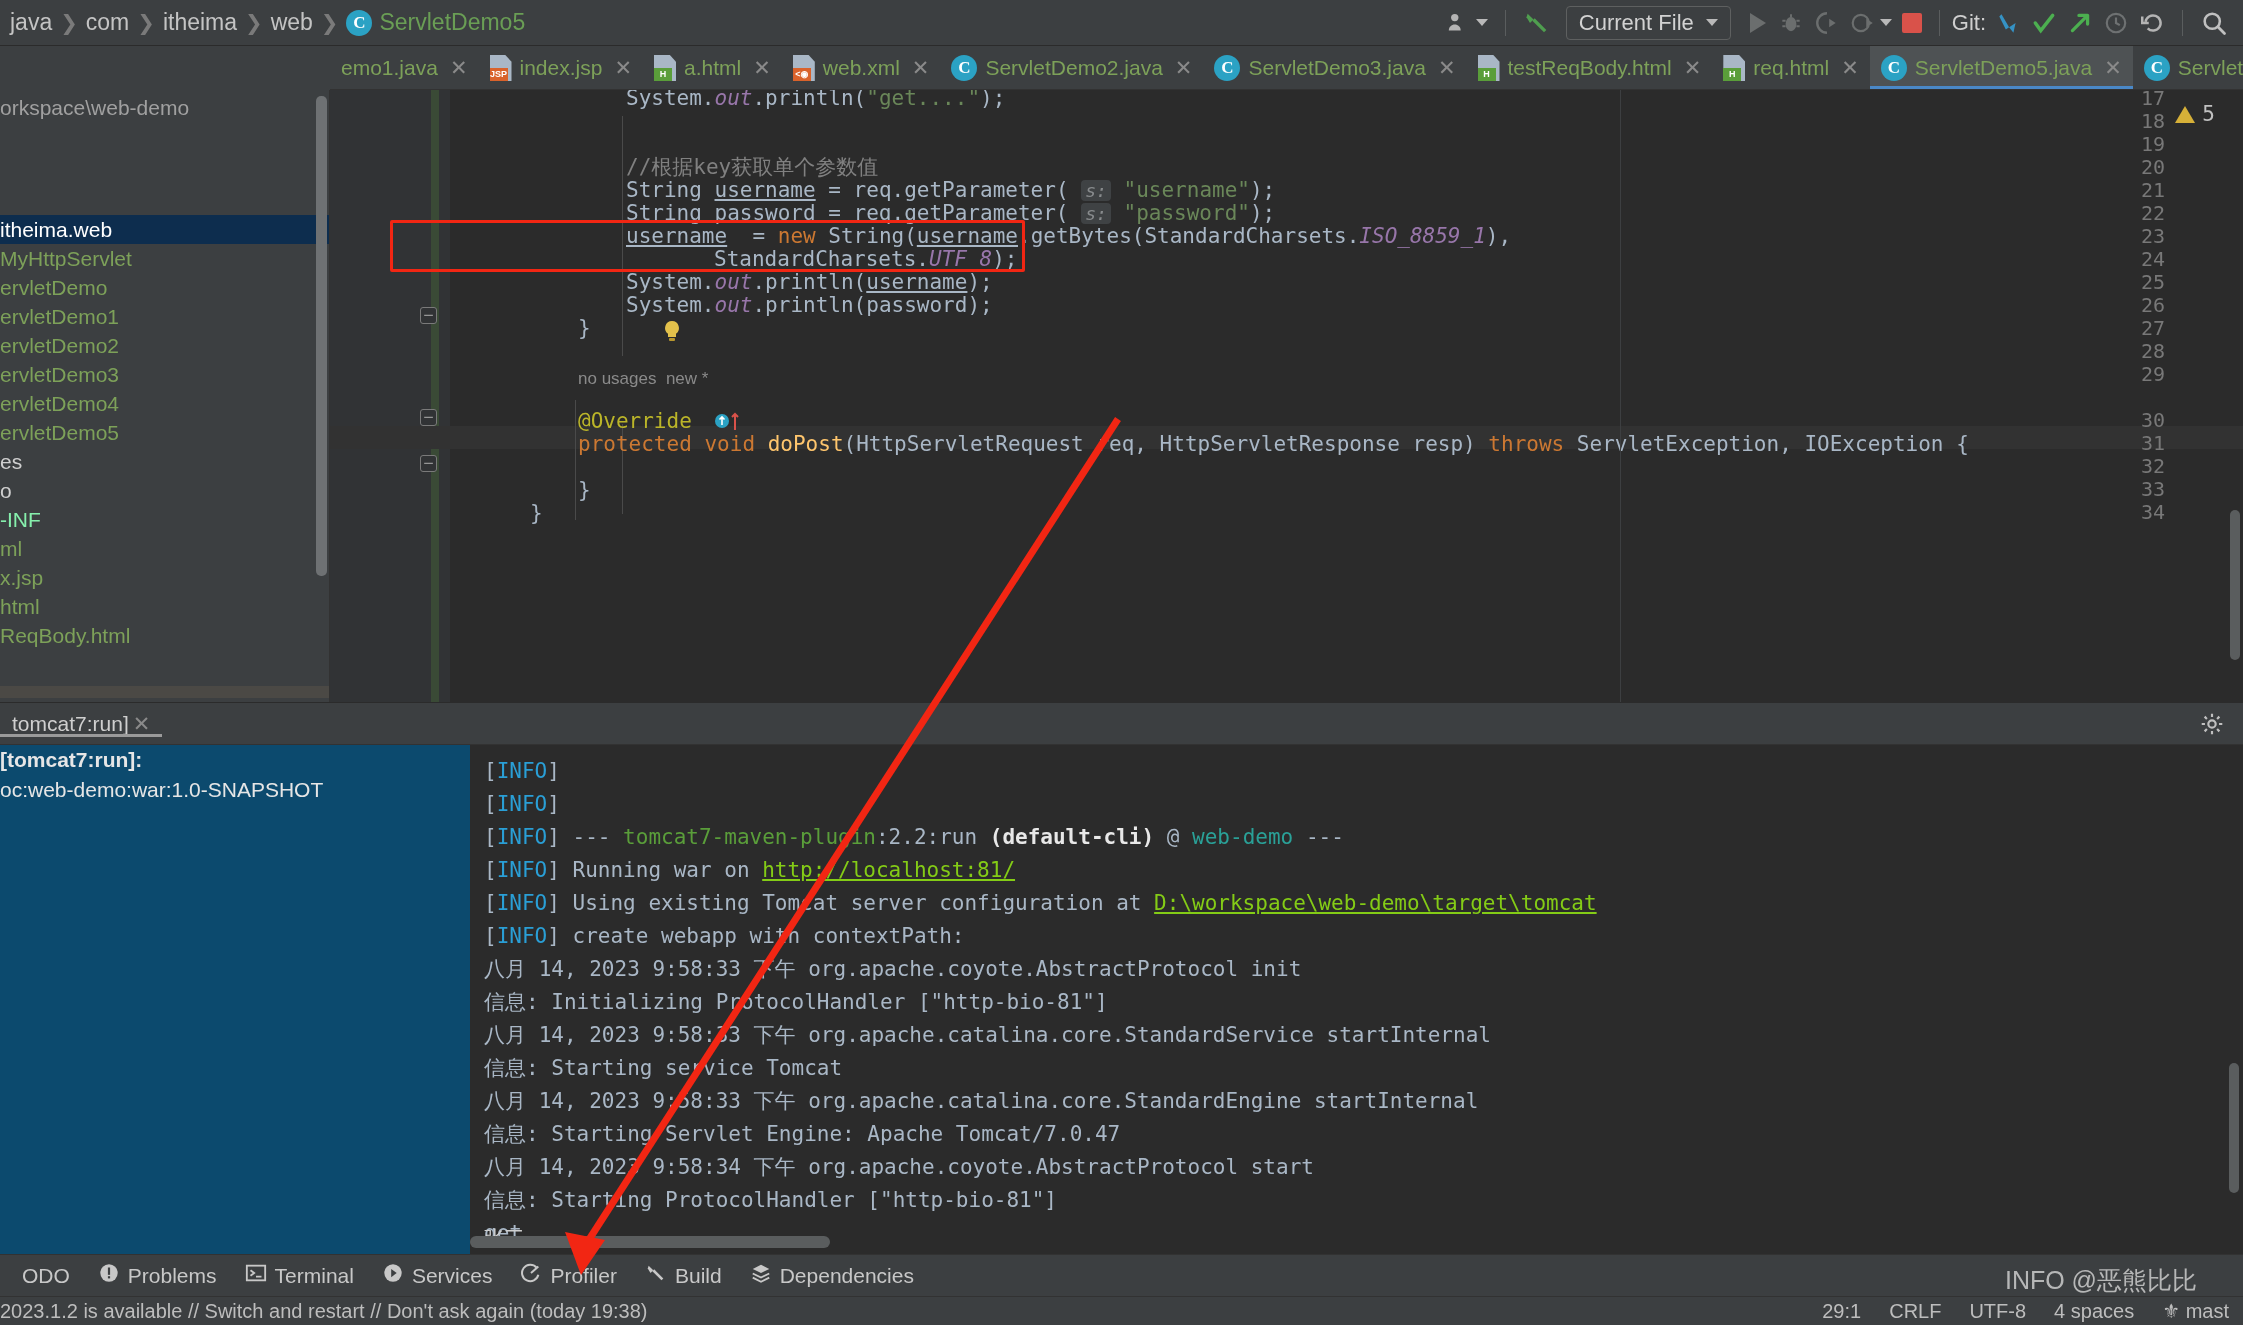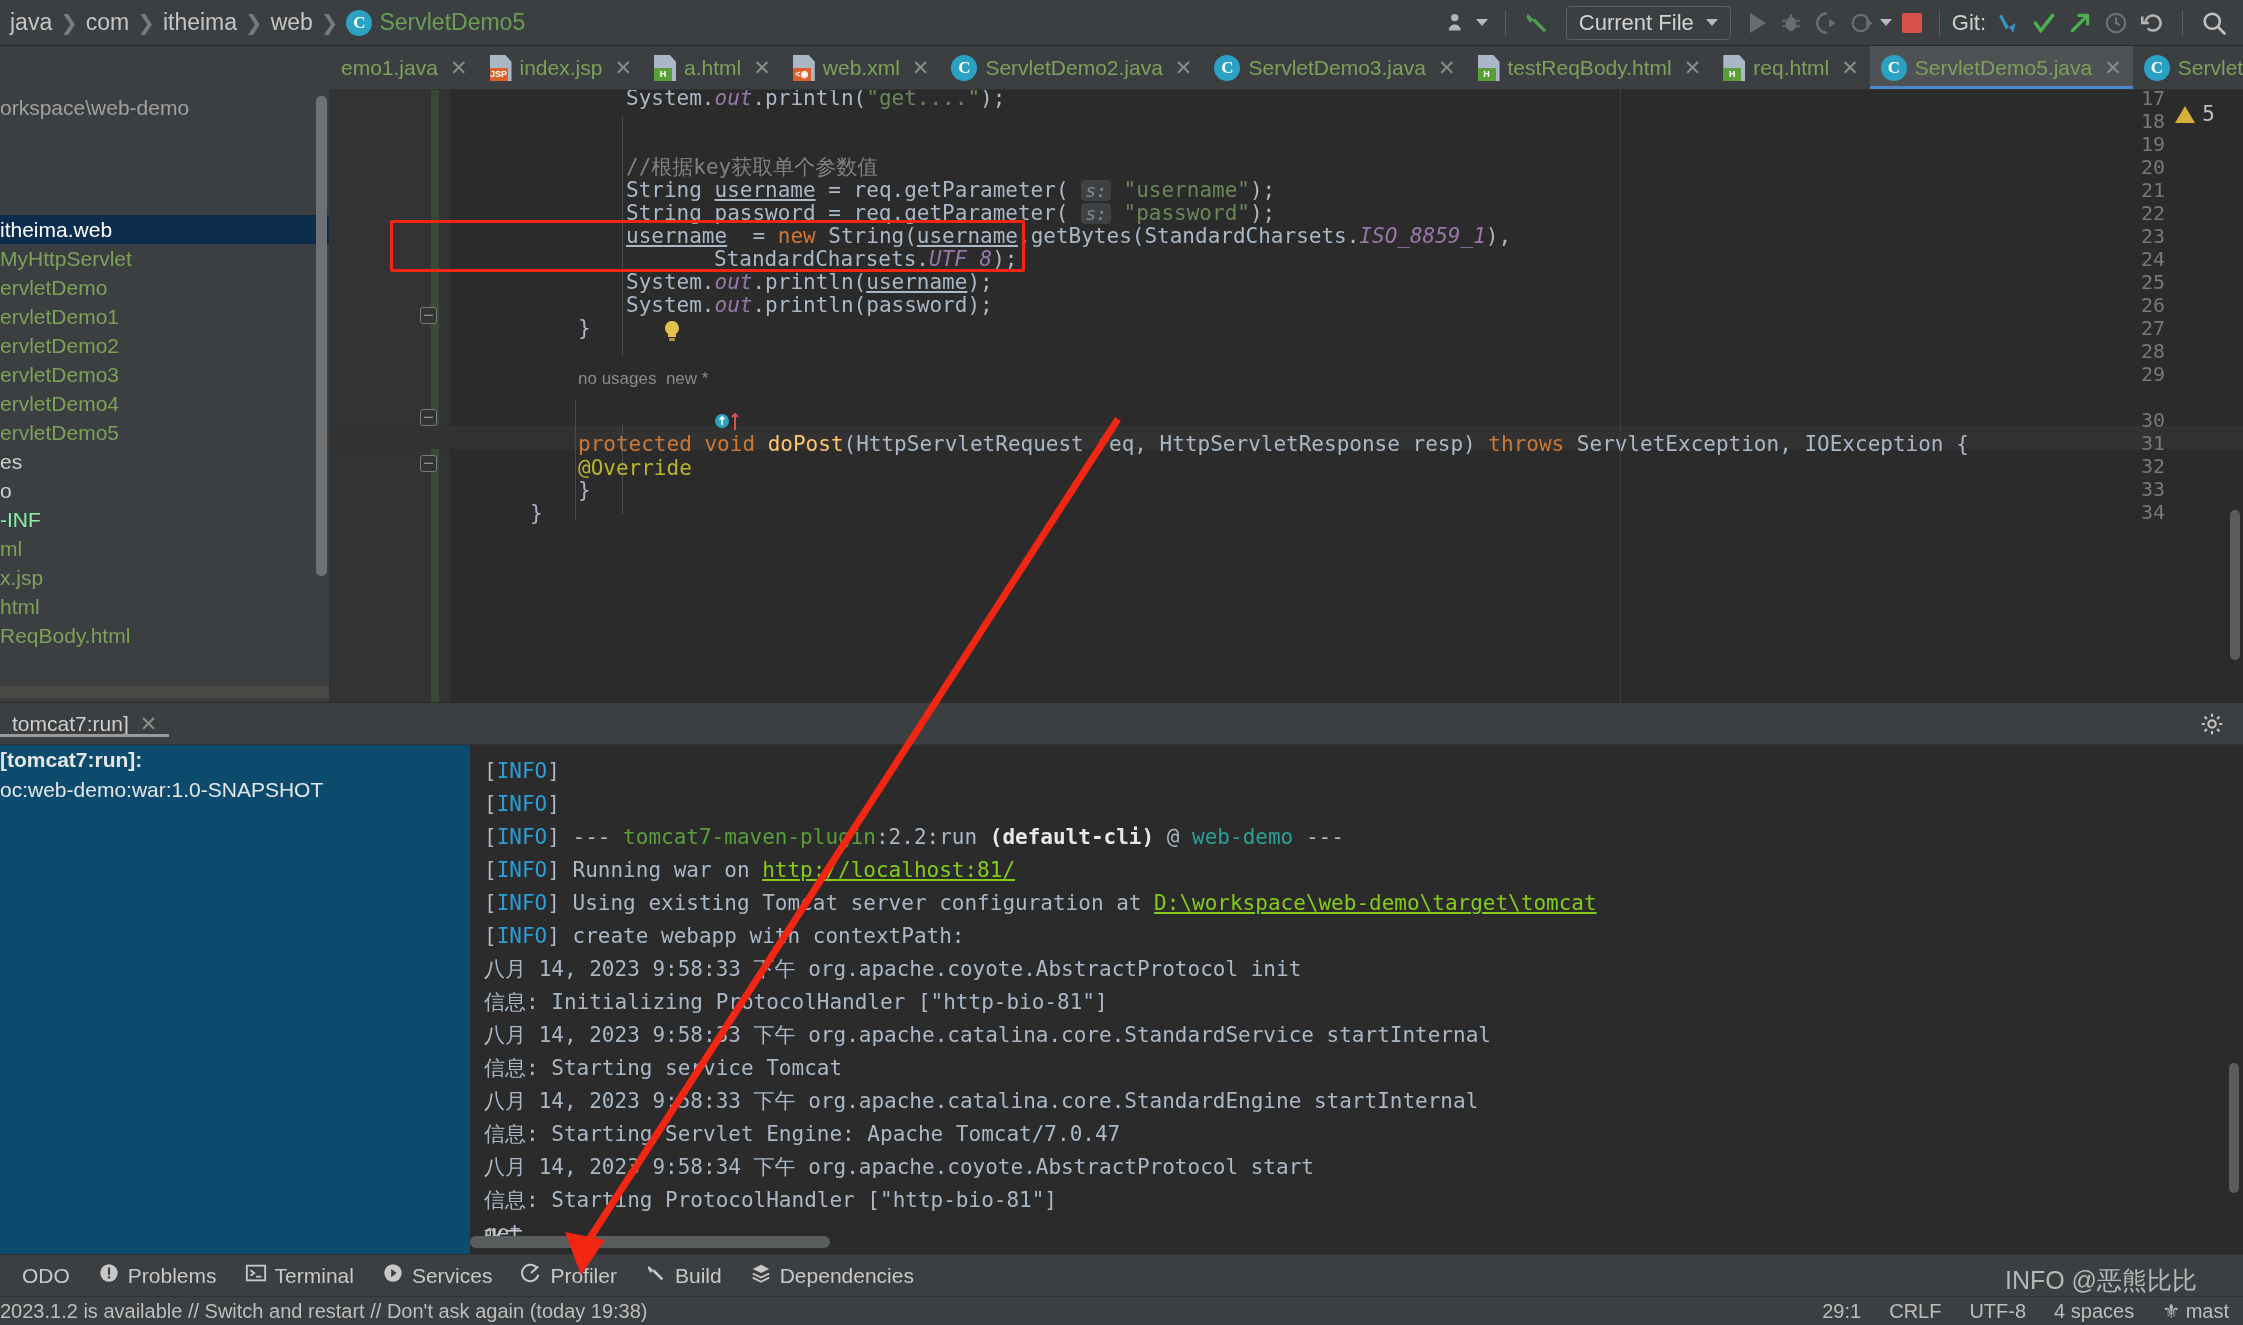--- a/index.html
+++ b/index.html
@@ -219,21 +219,21 @@
     position: absolute; left: 0; top: 702px; width: 2243px; height: 552px;
     background: #3c3f41;
     border-top: 1px solid #2b2b2b;
   }
   .build-header {
     position: absolute; left: 0; top: 0; width: 2243px; height: 42px;
     display: flex; align-items: center;
     border-bottom: 1px solid #323232;
   }
   .bh-tab {
-    display: flex; align-items: center; gap: 11px;
+    display: flex; align-items: center; gap: 4px;
     font-size: 21px; color: #cfcfcf; padding: 0 12px; height: 27px;
     position: relative;
   }
   .bh-tab.active::after {
     content: ""; position: absolute; left: 0; right: 0; bottom: 0;
     height: 3px; background: #9a9a9a;
   }
   .build-gear { position: absolute; right: 18px; top: 8px; }
 
   .build-tree {
@@ -575,21 +575,21 @@
       <div class="cl" style="top:158px; left:264px;"><span class="id">StandardCharsets.</span><span class="fld">UTF_8</span><span class="id">);</span></div>
 
       <div class="cl" style="top:181px; left:176px;"><span class="id">System.</span><span class="fld">out</span><span class="id">.println(</span><span class="id u">username</span><span class="id">);</span></div>
 
       <div class="cl" style="top:204px; left:176px;"><span class="id">System.</span><span class="fld">out</span><span class="id">.println(password);</span></div>
 
       <div class="cl" style="top:227px; left:128px;"><span class="id">}</span></div>
 
       <div class="usage-hint" style="top:277px; left:128px;"><span>no usages</span>&nbsp;&nbsp;<span>new *</span></div>
 
-      <div class="cl" style="top:320px; left:128px;margin-top:47px;"><span class="ann">@Override</span></div>
+      <div class="cl" style="top:320px; left:128px;"><span class="ann">@Override</span></div>
 
       <div class="cl" style="top:343px; left:128px;"><span class="k">protected</span><span class="id"> </span><span class="k">void</span><span class="id"> </span><span class="mth">doPost</span><span class="id">(HttpServletRequest req, HttpServletResponse resp) </span><span class="k">throws</span><span class="id"> ServletException, IOException {</span></div>
 
       <div class="cl" style="top:389px; left:128px;"><span class="id">}</span></div>
 
       <div class="cl" style="top:412px; left:80px;"><span class="id">}</span></div>
     </div>
 
     <div class="redbox" style="left:60px; top:130px; width:635px; height:52px;"></div>
 

